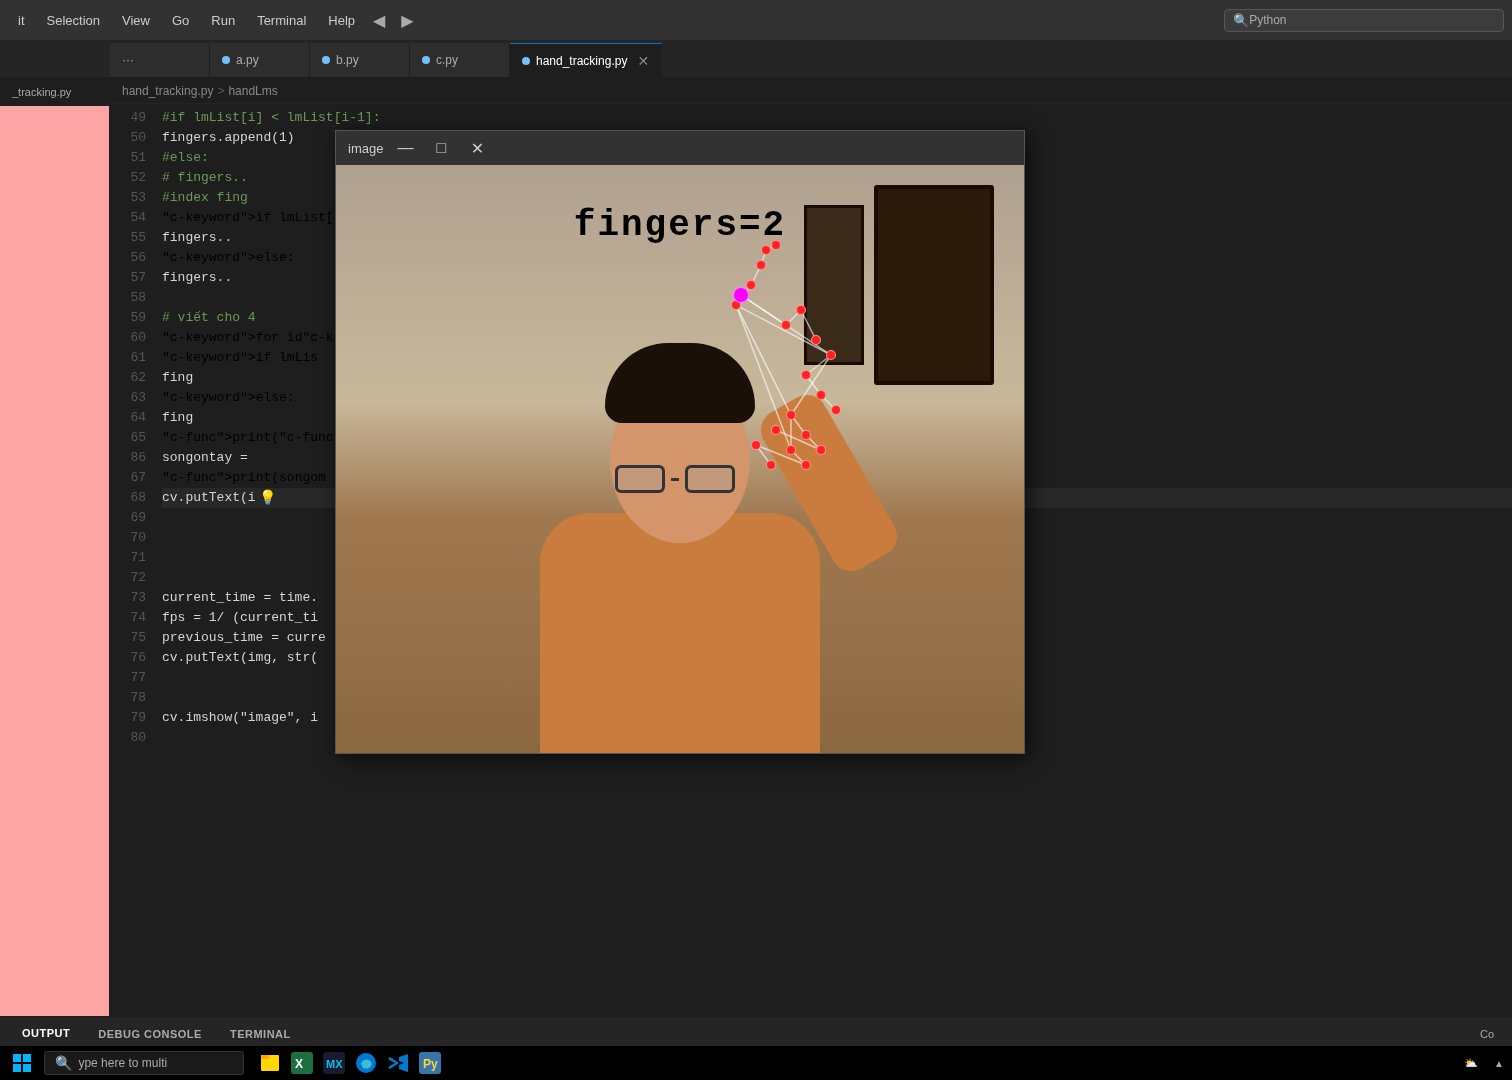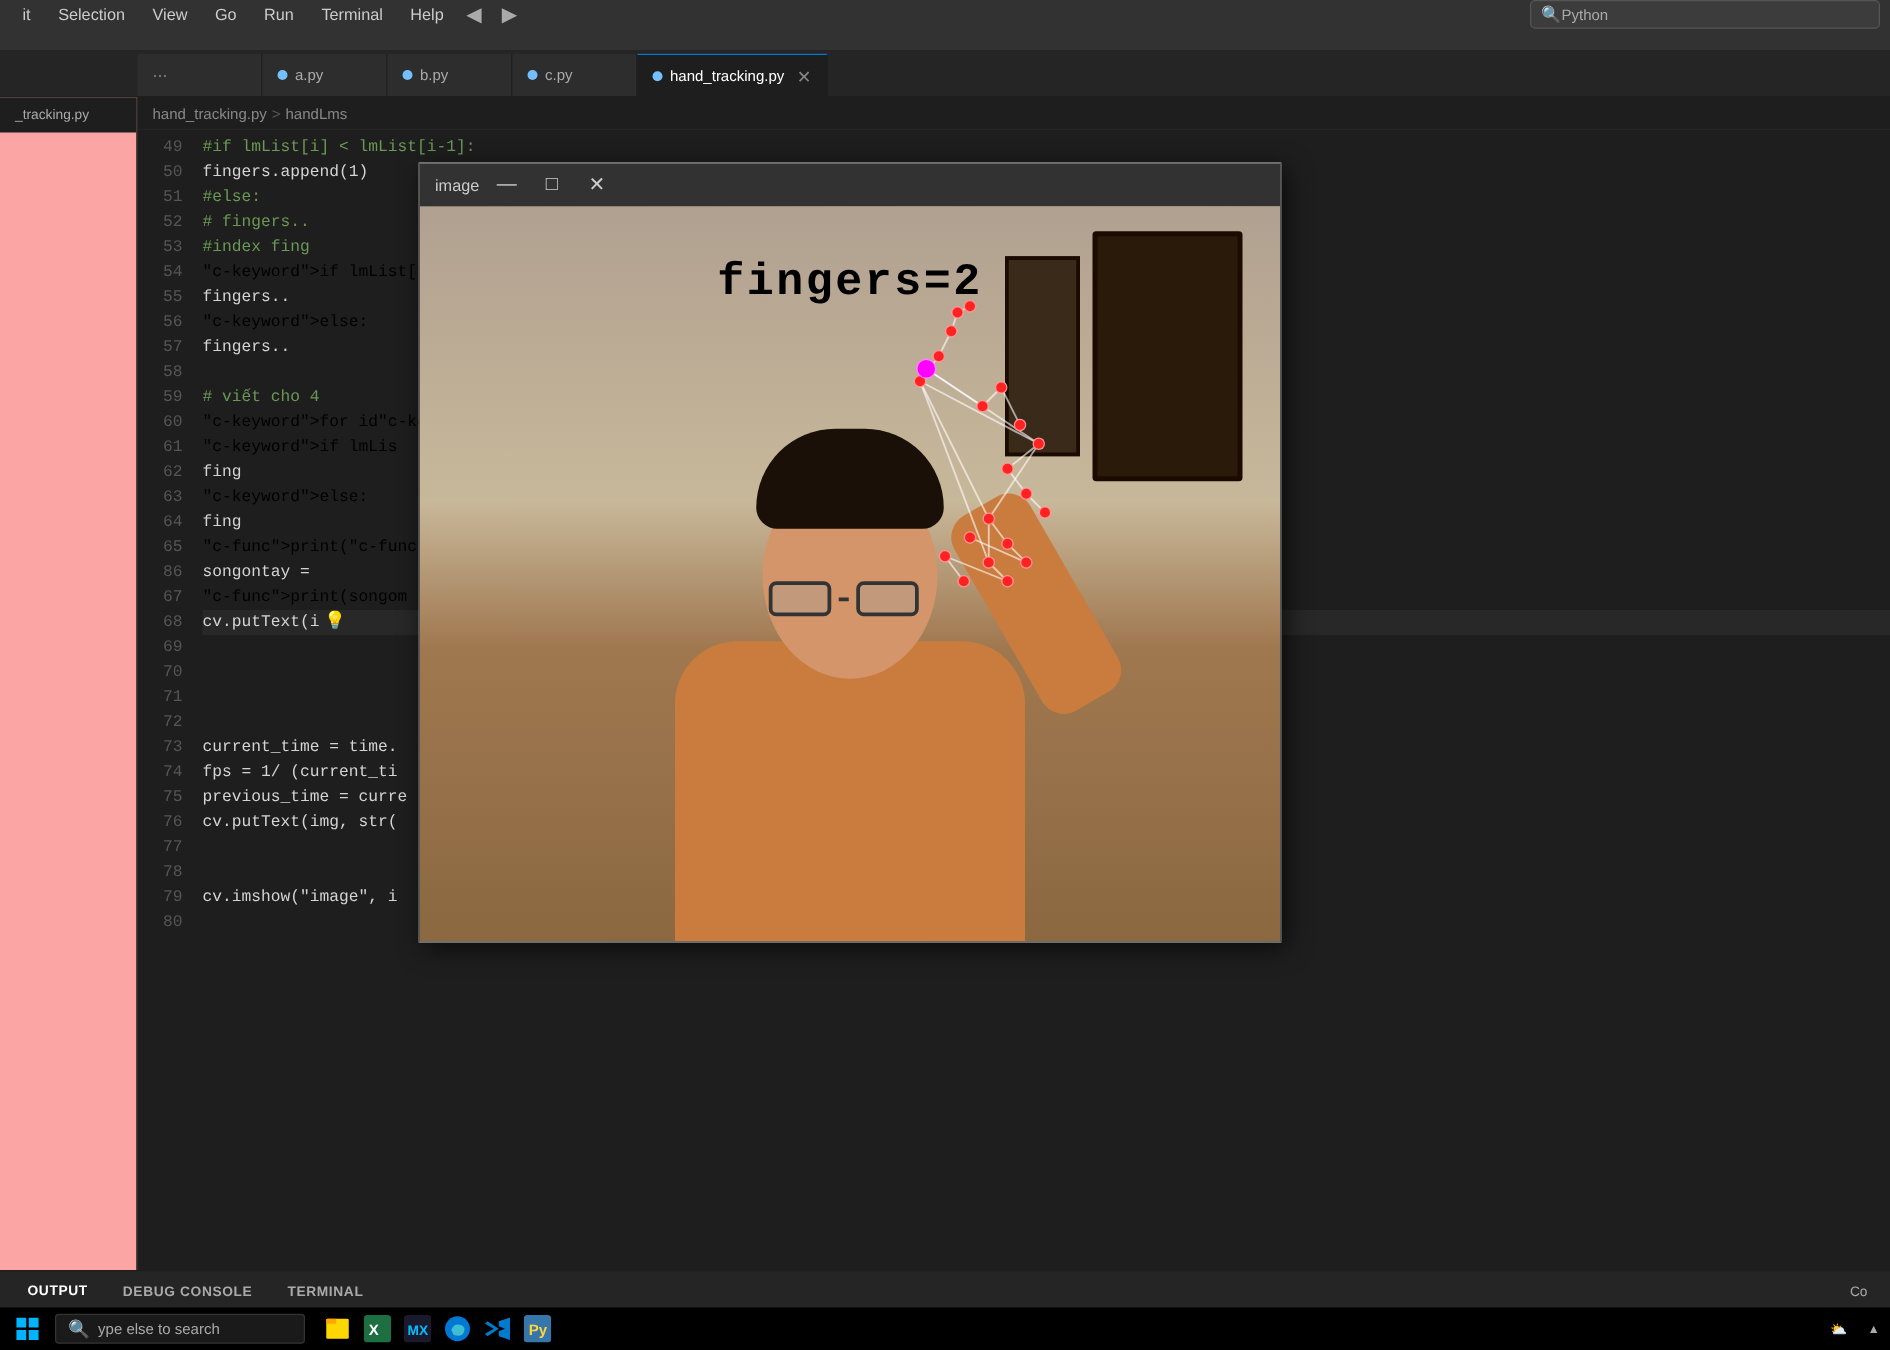--- a/index.html
+++ b/index.html
@@ -10,21 +10,21 @@
       font-family: 'Segoe UI', Arial, sans-serif;
       overflow: hidden;
       position: relative;
     }
 
     
     .menu-bar {
       background: #323233;
       height: 40px;
       display: flex;
-      align-items: flex-start;
+      align-items: center;
       padding: 0 8px;
       color: #cccccc;
       font-size: 13px;
       gap: 2px;
     }
     .menu-item {
       padding: 4px 10px;
       cursor: pointer;
       border-radius: 4px;
     }
@@ -628,21 +628,21 @@
   <div class="taskbar-icon">
     <svg width="18" height="18" viewBox="0 0 18 18">
       <rect x="0" y="0" width="8" height="8" fill="#00b4ff"></rect>
       <rect x="10" y="0" width="8" height="8" fill="#00b4ff"></rect>
       <rect x="0" y="10" width="8" height="8" fill="#00b4ff"></rect>
       <rect x="10" y="10" width="8" height="8" fill="#00b4ff"></rect>
     </svg>
   </div>
   <div class="taskbar-search">
     <span style="font-size:14px;">🔍</span>
-    <span>ype else to search</span>
+    <span>ype here to multi</span>
   </div>
 
   <div class="taskbar-icon" style="margin-left:8px;">
     <svg width="22" height="22" viewBox="0 0 22 22">
       <rect x="2" y="3" width="18" height="16" rx="1" fill="#ffd700"></rect>
       <rect x="2" y="3" width="8" height="4" rx="1" fill="#ffa500"></rect>
     </svg>
   </div>
   <div class="taskbar-icon">
     <svg width="22" height="22" viewBox="0 0 22 22">

